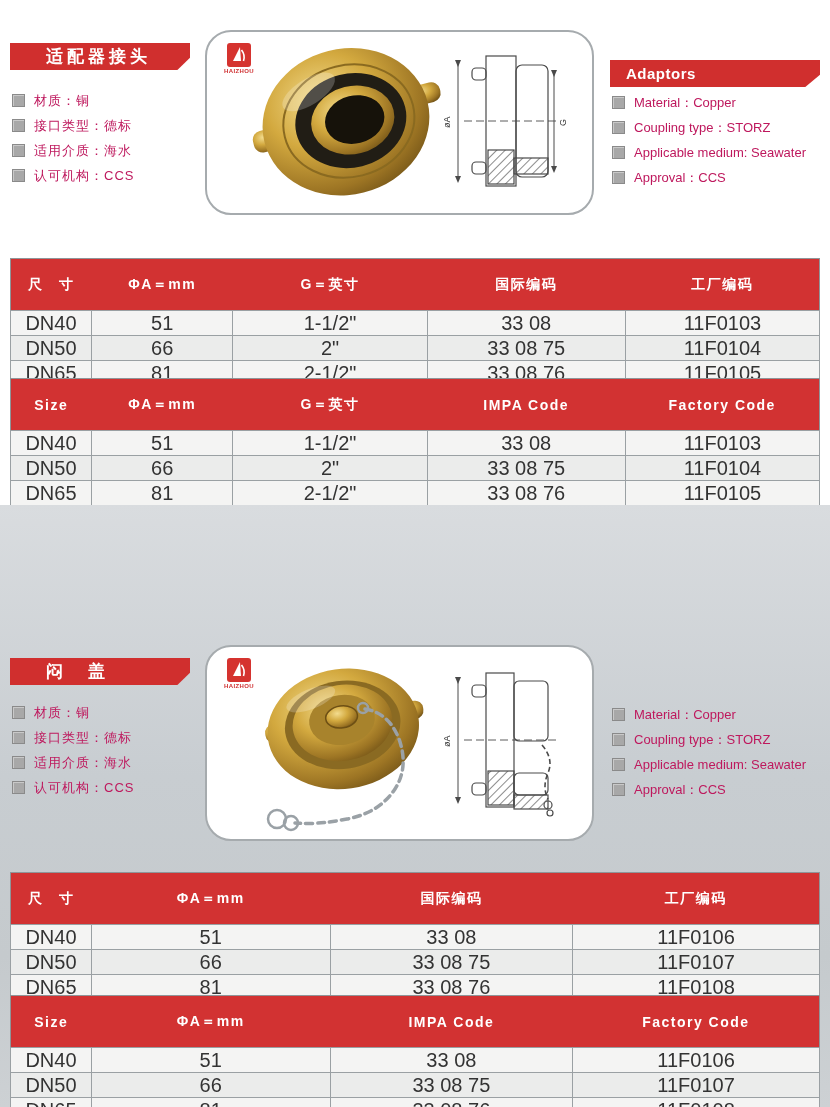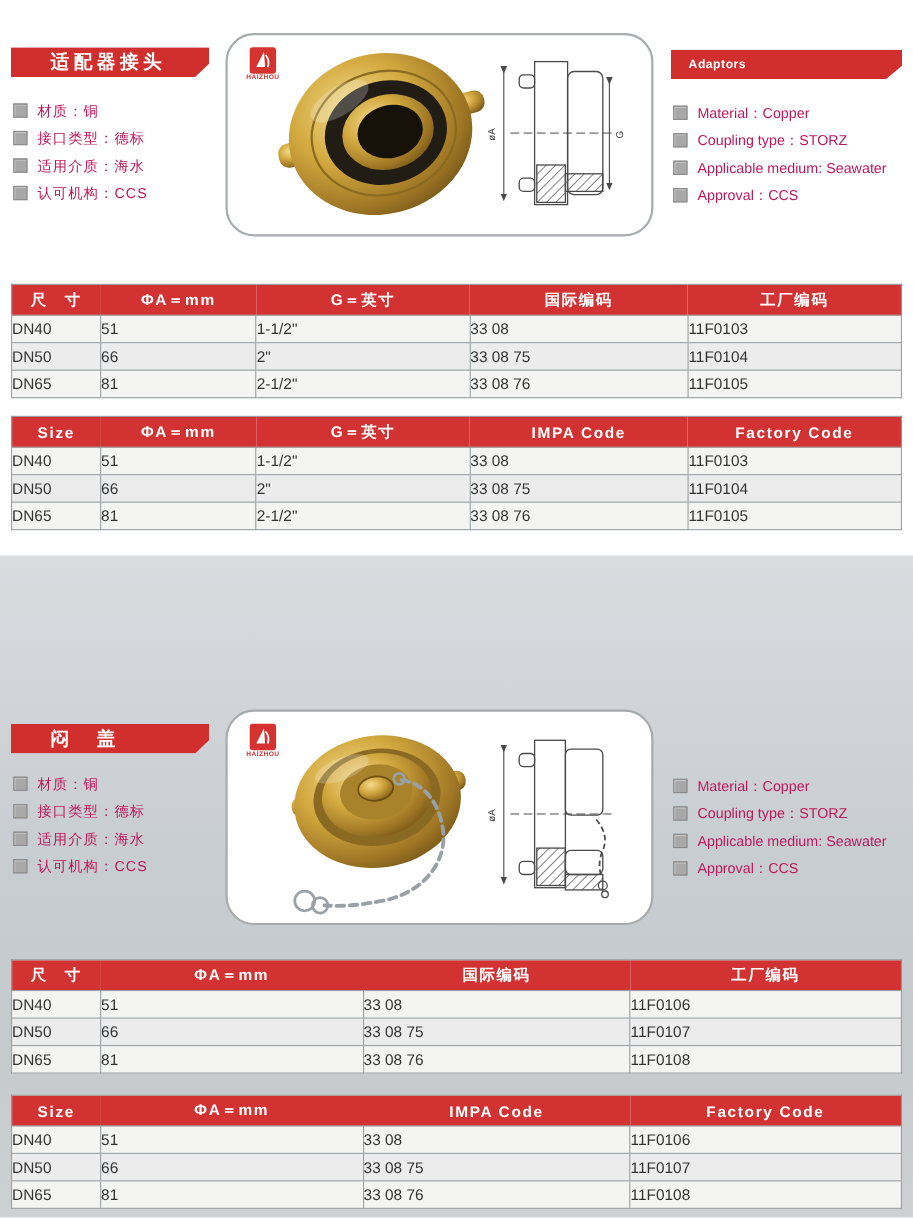--- a/index.html
+++ b/index.html
@@ -10,45 +10,45 @@
   .gray-panel {
     position:absolute; left:0; top:505px; width:830px; height:602px;
     background:linear-gradient(180deg,#d9dcdf 0%,#c8cdd1 45%,#c5cacd 75%,#cdd1d4 100%);
   }
   .banner {
     position:absolute; box-sizing:border-box; background:#d02f2e; color:#ffffff;
     font-weight:bold; display:flex; align-items:center;
     clip-path:polygon(0 0,100% 0,100% 55%,93% 100%,0 100%);
   }
   .banner-cn { font-size:17px; letter-spacing:4px; padding-left:36px; }
-  .banner-en { font-size:11px; letter-spacing:.5px; padding-left:16px; }
+  .banner-en { font-size:15px; letter-spacing:.5px; padding-left:16px;margin-top:15px; }
   .specs { list-style:none; margin:0; padding:0; position:absolute; }
   .specs li { display:flex; align-items:center; height:25px; font-size:13px; color:#be185d; white-space:nowrap; }
   .specs .bullet {
     width:11px; height:11px; flex:0 0 auto; margin-right:9px;
     background:#a8a8a8; border:1px solid #8a8a8a; box-shadow:inset 1px 1px 0 #c9c9c9;
   }
   .specs-cn li { letter-spacing:1px; }
   .card {
     position:absolute; background:#ffffff; border:2px solid #a6abae; border-radius:26px;
   }
   .logo { position:absolute; left:11px; top:11px; width:42px; text-align:center; }
   .logo-mark { width:24px; height:24px; margin:0 auto; background:#d5332f; border-radius:3px; }
   .logo-text { font-size:6px; font-weight:bold; color:#cf2f30; letter-spacing:.4px; margin-top:1px; }
   .dtable {
     position:absolute; border-collapse:collapse; table-layout:fixed;
     background:#ffffff; border:1px solid #8f9598;
   }
   .dtable th {
     background:#d23232; color:#ffffff; font-weight:bold; font-size:14px;
-    height:27px; letter-spacing:1.5px; border:none; padding:0; 
+    height:27px; letter-spacing:1.5px; border:none; padding:12px; 
   }
   .dtable td {
-    background:#f4f4f3; border:1px solid #9aa0a3; font-size:14px; color:#333333;
-    height:24px; padding:0;
+    background:#f4f4f3; border:1px solid #9aa0a3; font-size:20px; color:#333333;
+    text-align:center; height:24px; padding:0;
   }
   .dtable tr:nth-child(even) td { background:#ebeceb; }
   .fig { position:absolute; }
   .dim-text { font-size:9px; fill:#333; font-family:"Liberation Sans",sans-serif; }
 </style>
 </head>
 <body>
 
 <svg width="0" height="0" style="position:absolute" aria-hidden="true">
   <defs>

